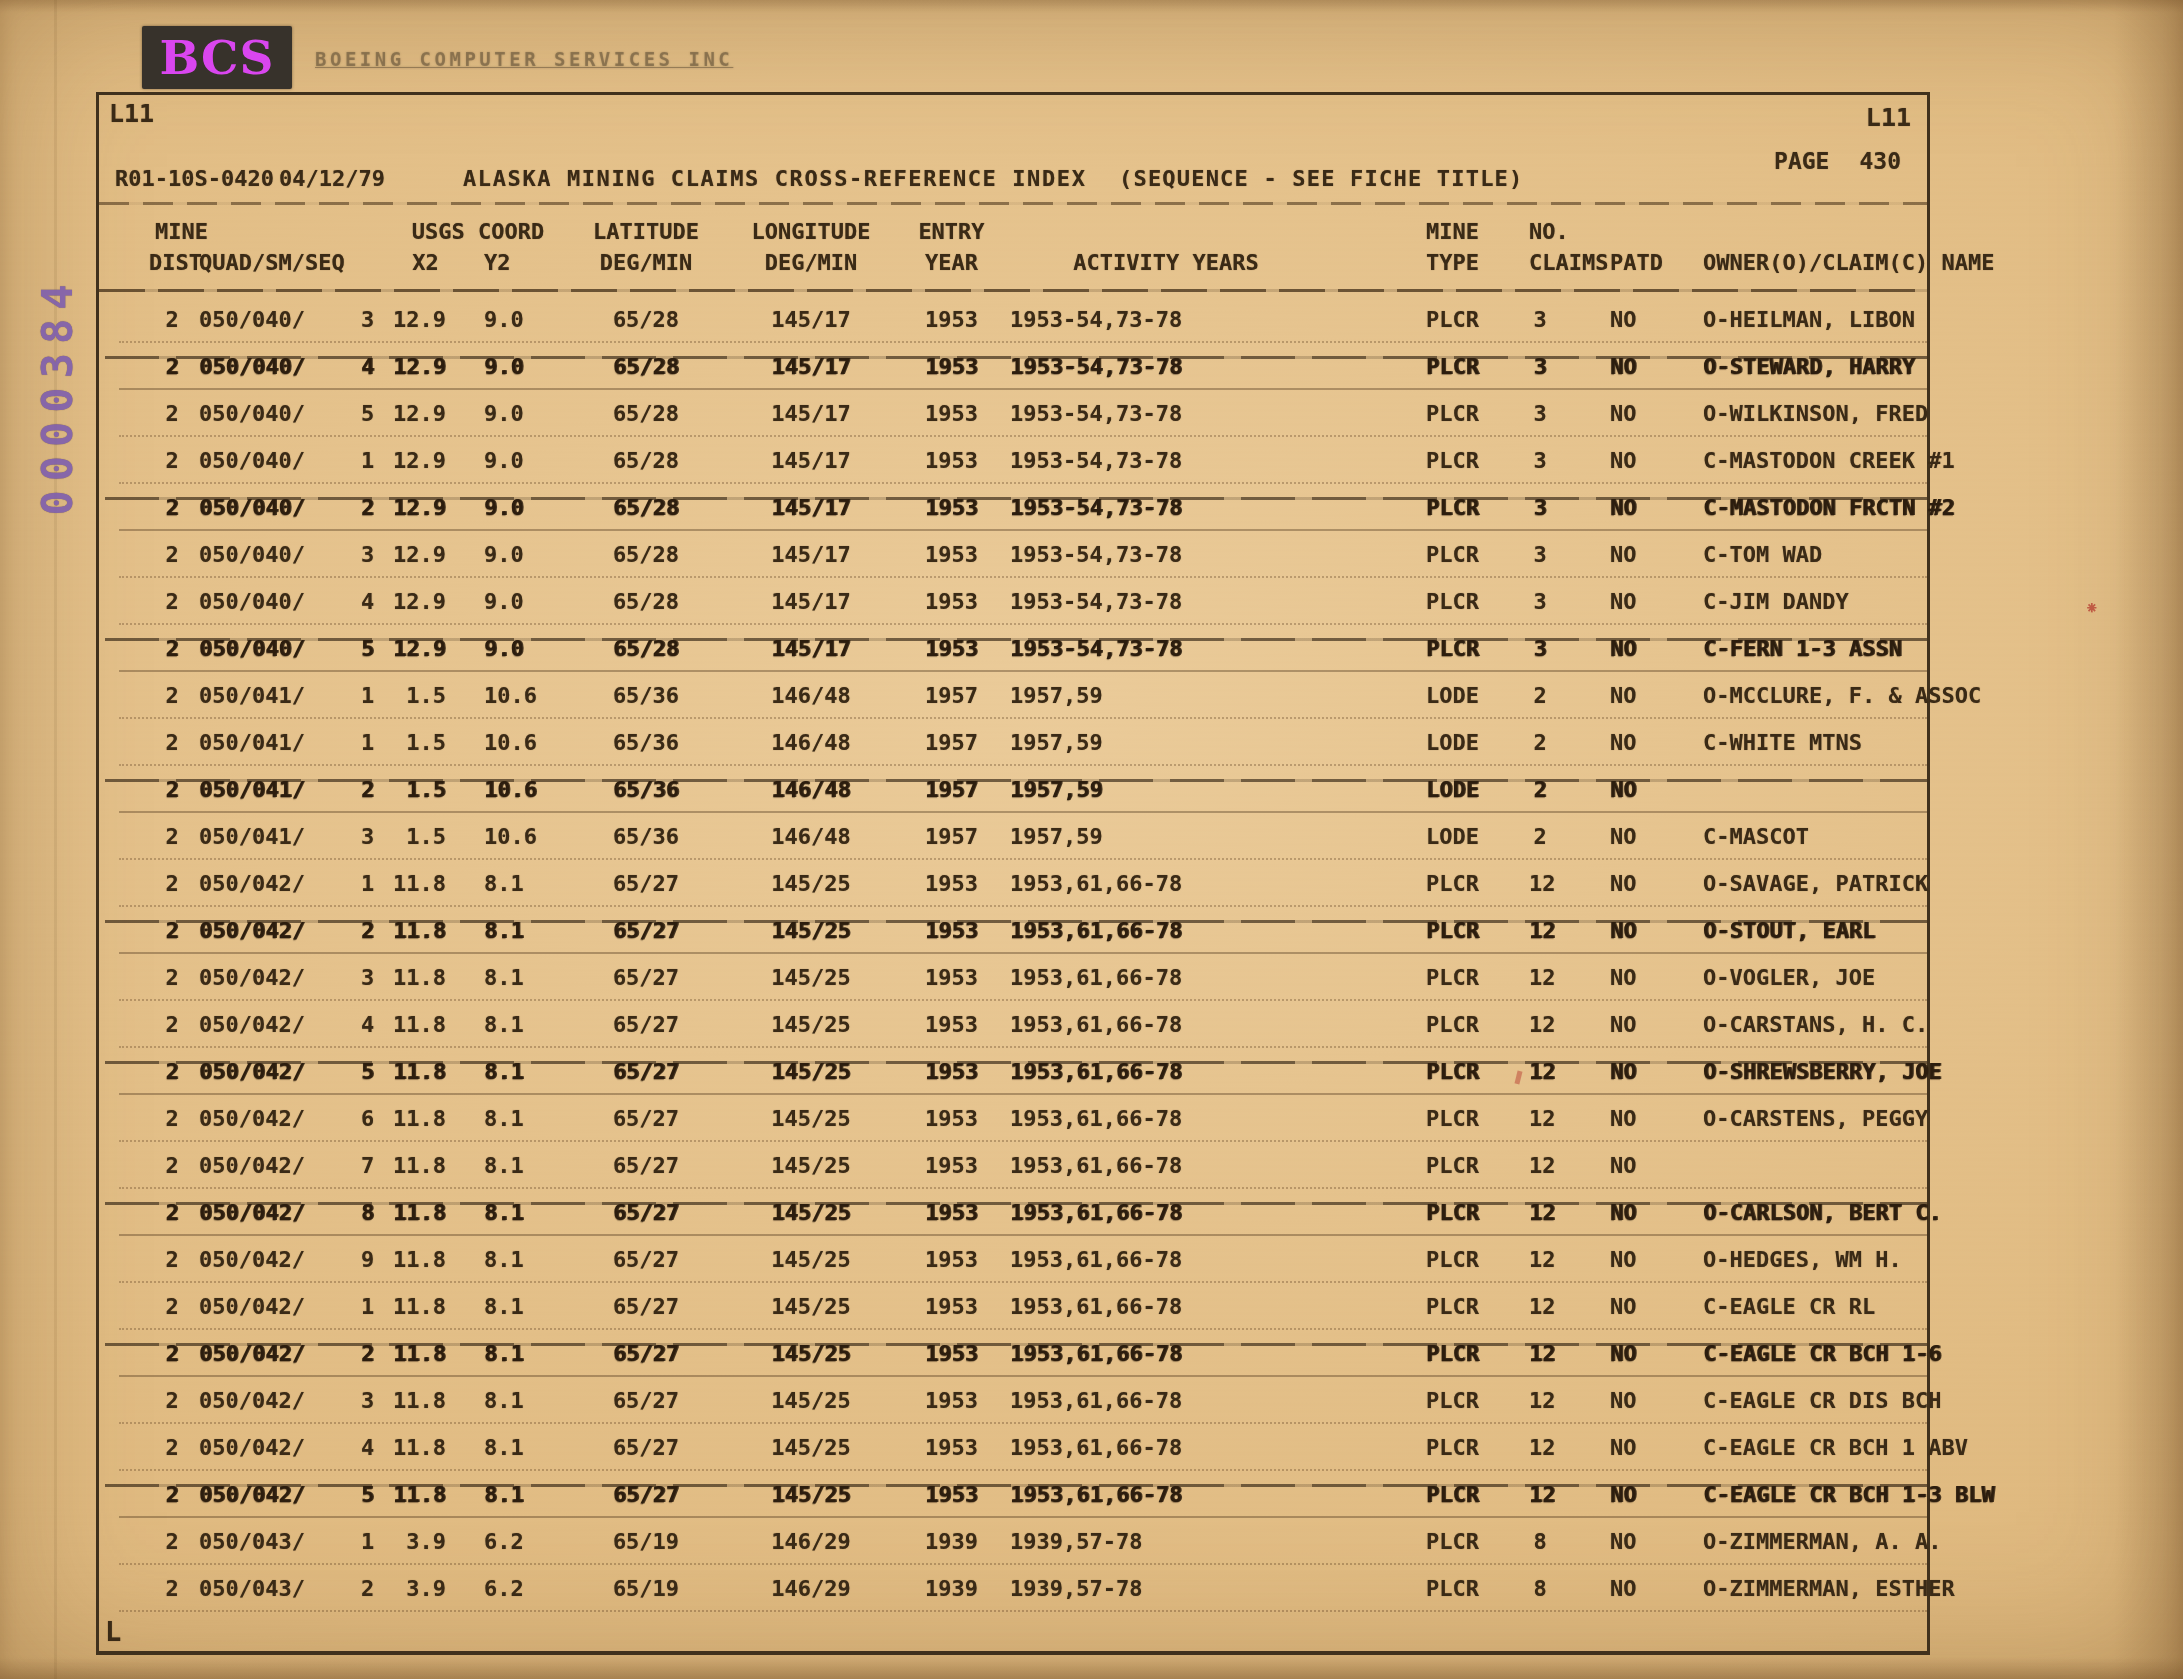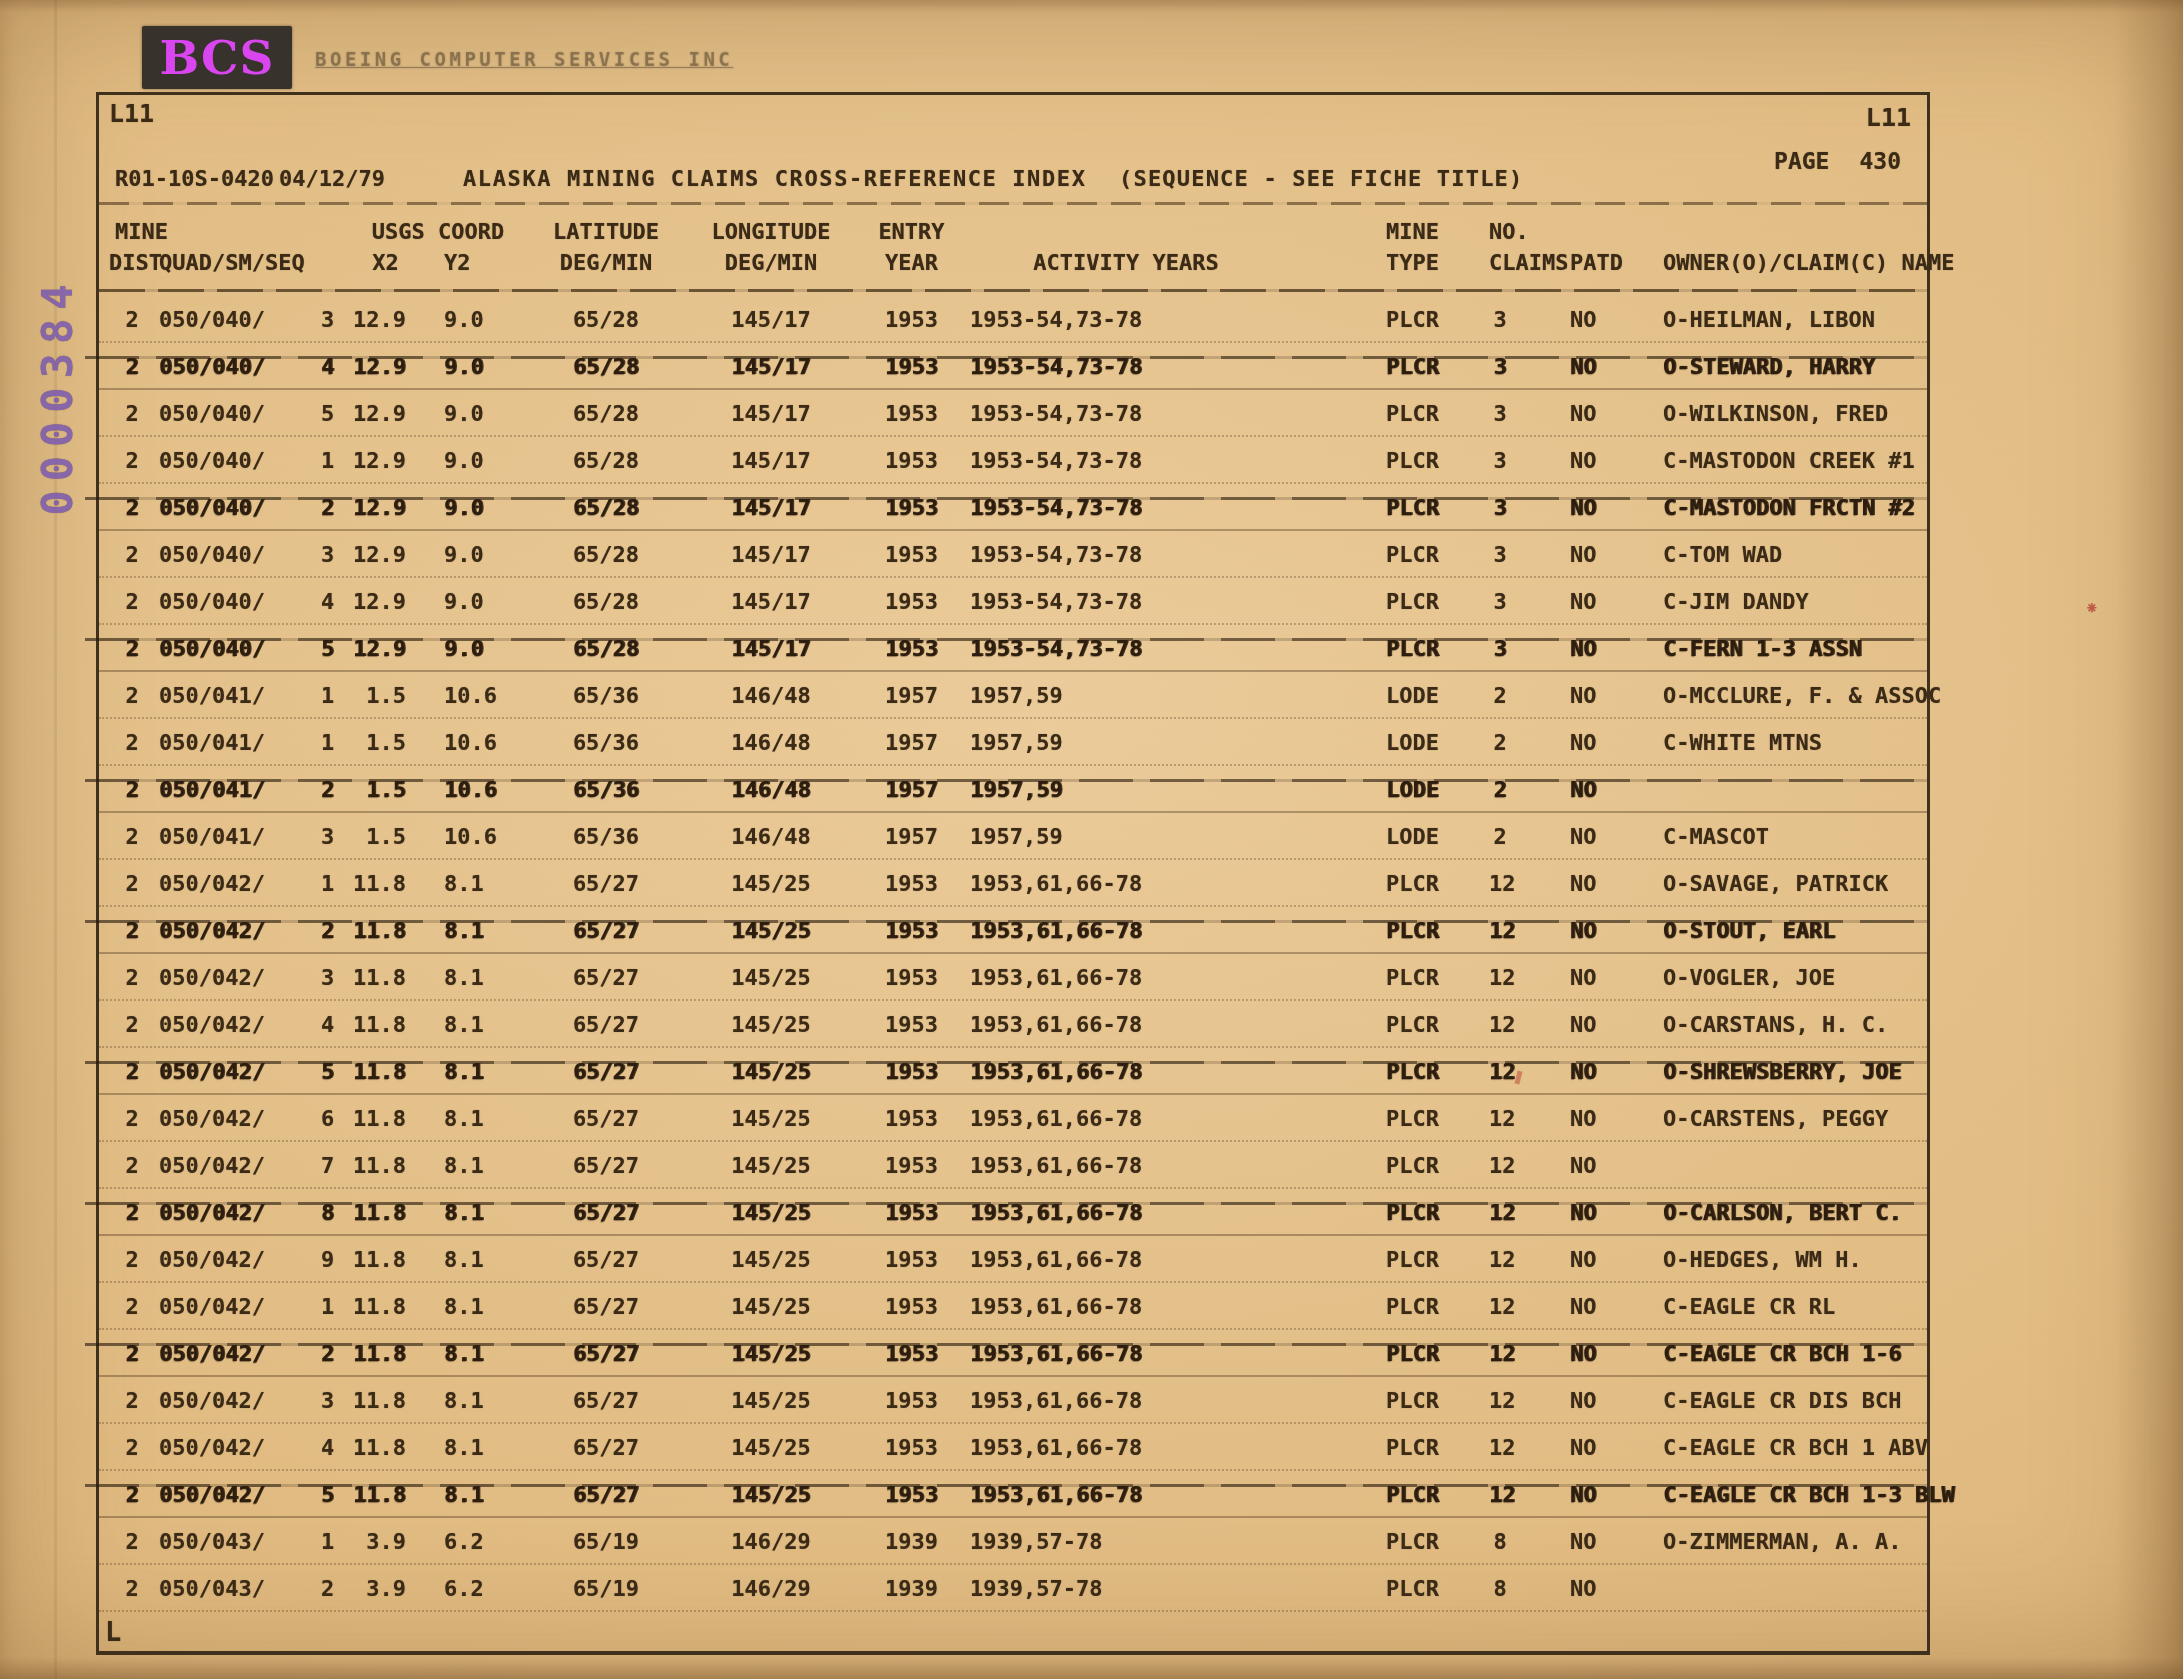--- a/index.html
+++ b/index.html
@@ -73,21 +73,21 @@
     position:absolute;left:0;right:0;height:3px;
     background:repeating-linear-gradient(90deg, rgba(66,44,19,.55) 0 30px, rgba(66,44,19,.08) 30px 44px);
   }
   .dashline.under-title{top:107px;}
   .dashline.under-headers{top:194px;background:repeating-linear-gradient(90deg, rgba(55,36,15,.7) 0 46px, rgba(55,36,15,.18) 46px 59px);}
 
   
   .grid{
     display:grid;
     grid-template-columns:46px 147px 51px 91px 79px 166px 164px 117px 416px 103px 79px 95px minmax(0,1fr);
-    padding-left:10px;box-sizing:border-box;
+    padding-left:30px;box-sizing:border-box;margin-left:20px;
   }
   .col-headers{position:absolute;left:0;right:0;top:121px;font-size:22px;line-height:31px;}
   .col-headers .h{font-weight:bold;white-space:pre;text-shadow:0 0 1px rgba(58,42,22,.6);}
   .h.r1{grid-row:1;} .h.r2{grid-row:2;}
   .h-mine1{grid-column:1 / span 2;padding-left:6px;}
   .h-usgs{grid-column:4 / span 2;text-align:center;}
   .h-lat1{grid-column:6;text-align:center;}
   .h-lon1{grid-column:7;text-align:center;}
   .h-entry{grid-column:8;text-align:center;}
   .h-minetype1{grid-column:10;}
@@ -600,20 +600,21 @@
           <span class="cell c-seq">2</span>
           <span class="cell c-x2">3.9</span>
           <span class="cell c-y2">6.2</span>
           <span class="cell c-lat">65/19</span>
           <span class="cell c-lon">146/29</span>
           <span class="cell c-entry">1939</span>
           <span class="cell c-activity">1939,57-78</span>
           <span class="cell c-type">PLCR</span>
           <span class="cell c-claims">8</span>
           <span class="cell c-patd">NO</span>
+          <span class="cell c-owner">O-ZIMMERMAN, ESTHER</span>
         </div>
       </div>
   </div>
 
   <span class="red-speck" style="left:2087px;top:594px;">⁕</span>
   <span class="red-tick" style="left:1516px;top:1071px;"></span>
 </div>
 
 
 </body></html>

